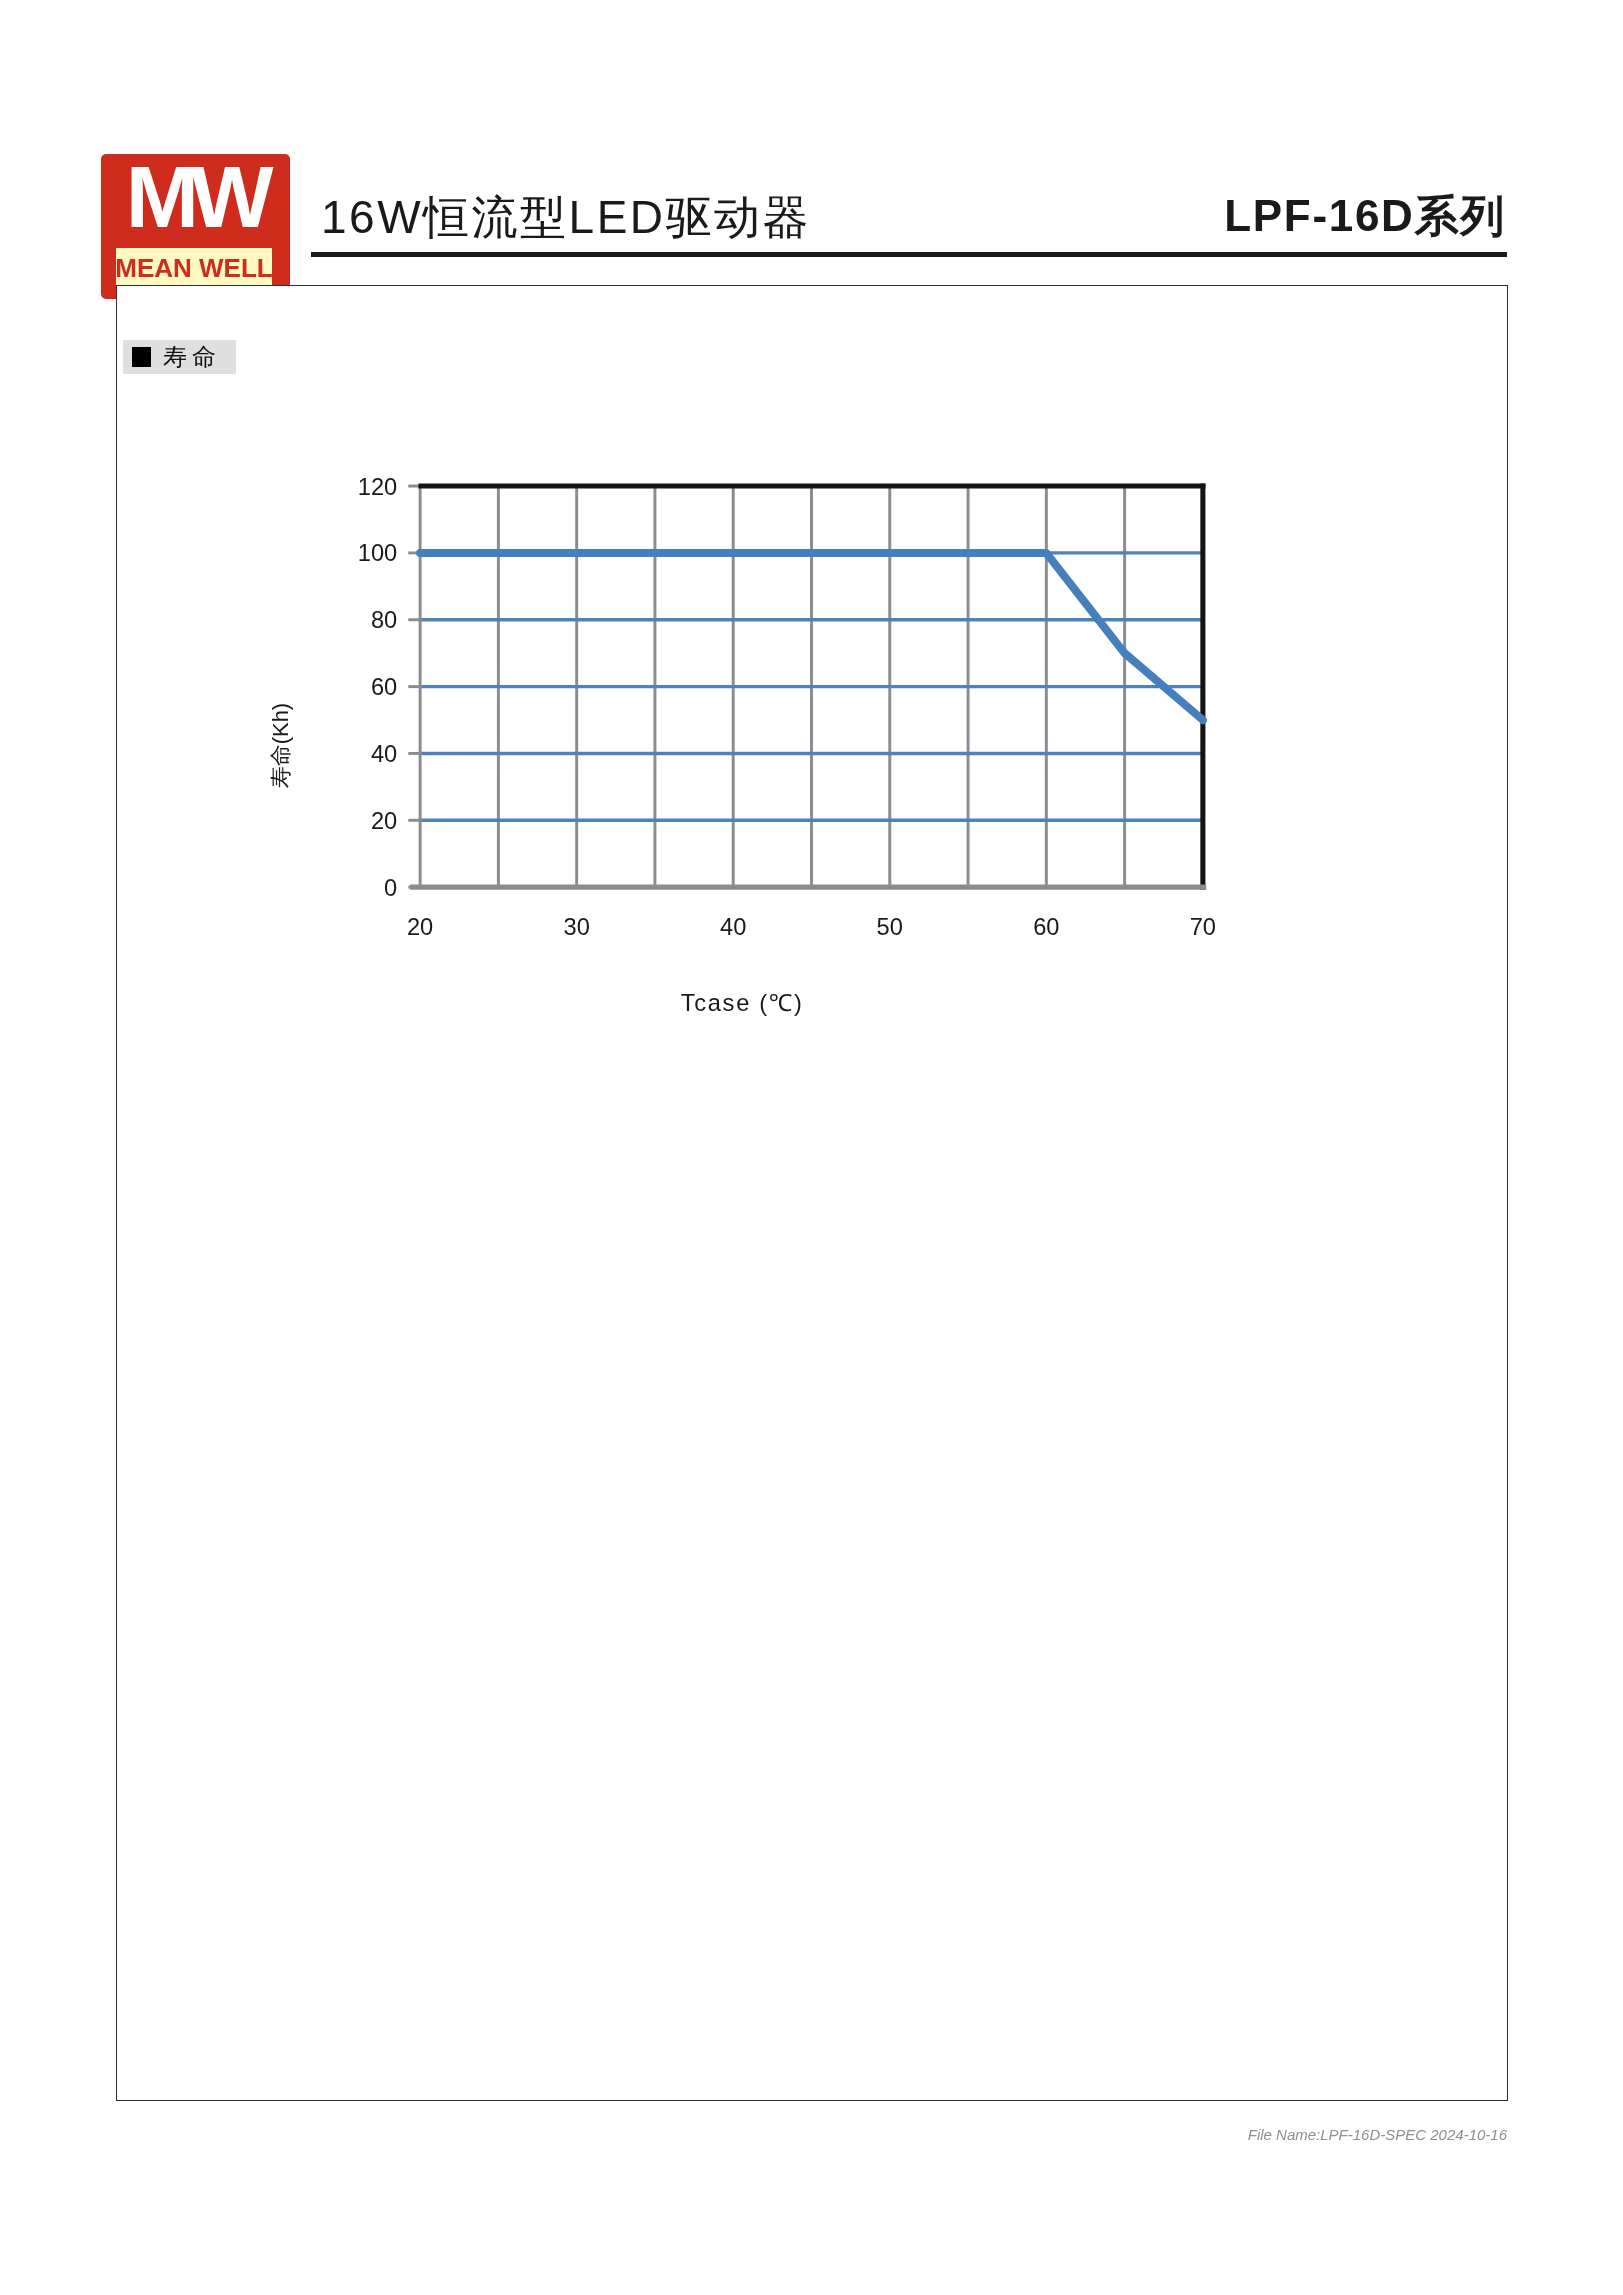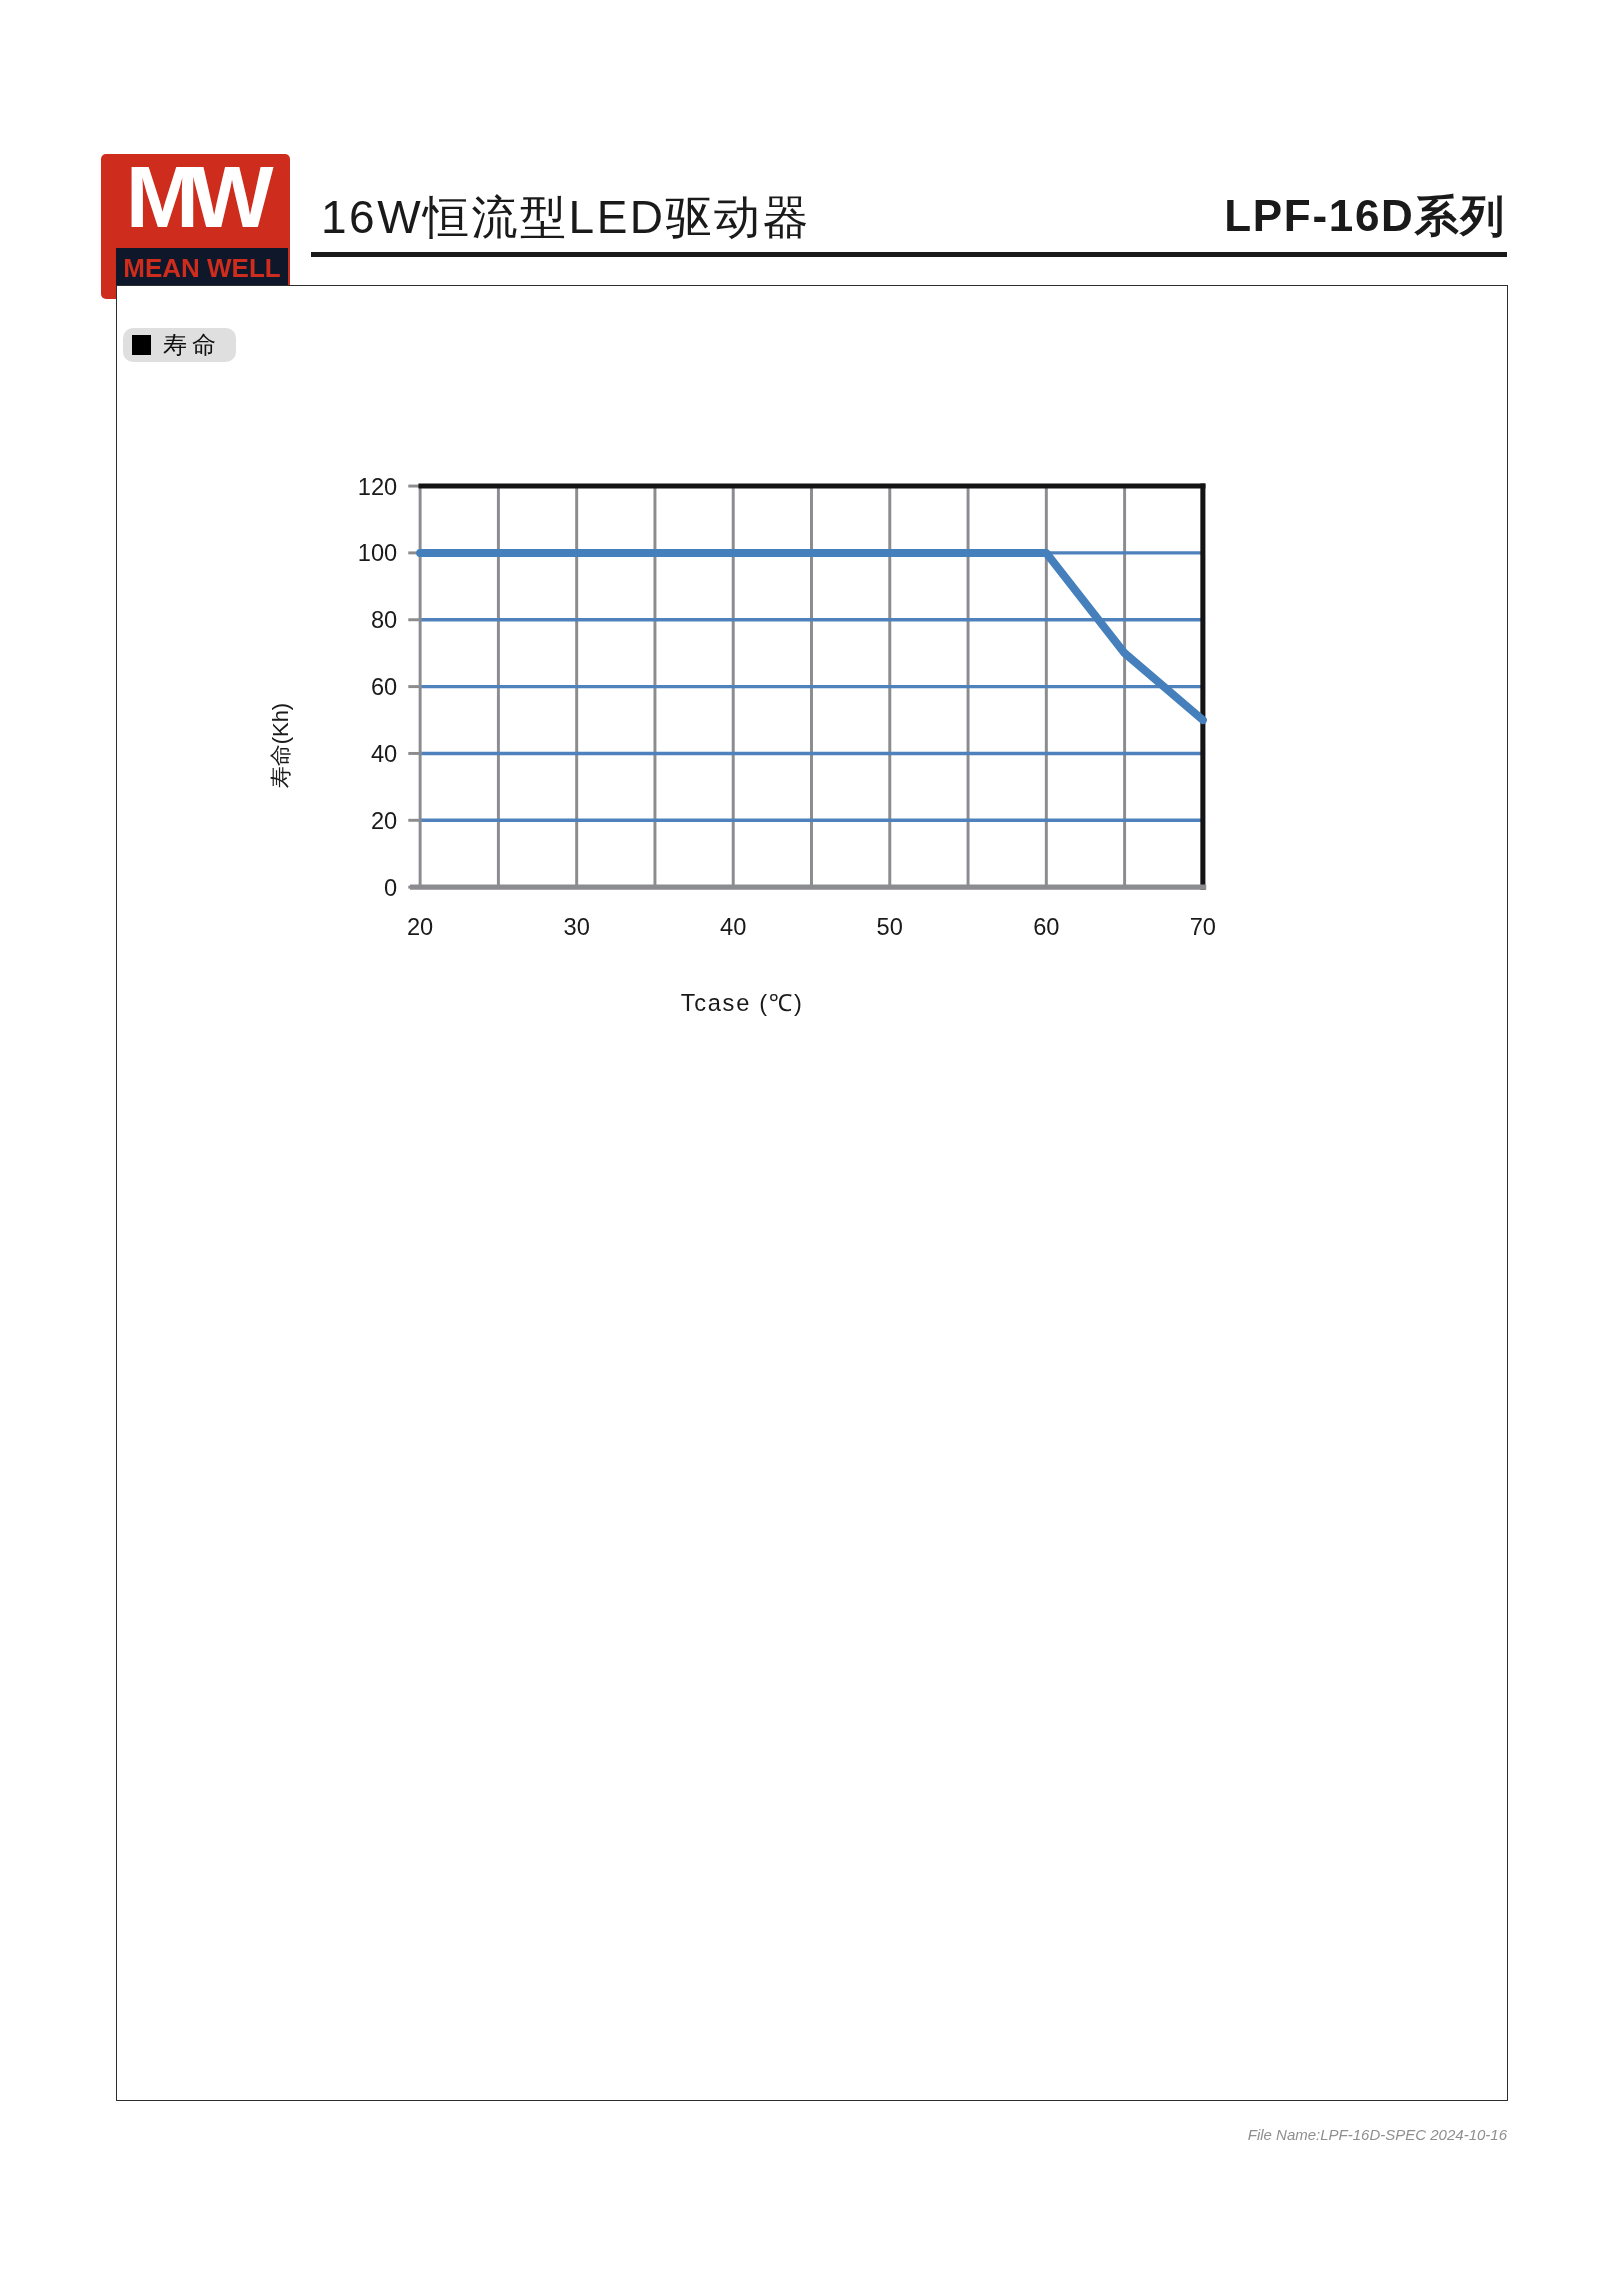--- a/index.html
+++ b/index.html
@@ -27,22 +27,22 @@
     text-align: center;
     color: #ffffff;
     font-size: 88px;
     font-weight: 700;
     letter-spacing: -8.5px;
     line-height: 1.05;
   }
   .logo-band {
     position: absolute;
     left: 15px; bottom: 11px;
-    width: 172px; height: 40px;
-    background: #0f172a;
+    width: 156px; height: 40px;
+    background: #fef9c3;
     display: flex; align-items: center; justify-content: center;
   }
   .logo-band-text {
     color: #ce2c1d;
     font-size: 26px;
     font-weight: 700;
     letter-spacing: 0px;
     white-space: nowrap;
   }
   .product-title {
@@ -75,25 +75,25 @@
   
   .content-box {
     position: absolute;
     left: 116px; top: 285px;
     width: 1392px; height: 1816px;
     border: 1.7px solid #2e2e2e;
     background: #ffffff;
   }
   .life-section-label {
     position: absolute;
-    left: 123px; top: 328px;
+    left: 123px; top: 340px;
     height: 34px;
     padding: 0 15px 0 8.5px;
     background: #dfdfdf;
-    display: flex; align-items: center; gap: 12px; border-radius: 10px;
+    display: flex; align-items: center; gap: 12px;
   }
   .square-icon {
     width: 19.4px; height: 19.4px;
     background: #000000;
     flex: 0 0 auto;
   }
   .life-section-text {
     font-size: 24px;
     color: #111111;
     letter-spacing: 5px;

